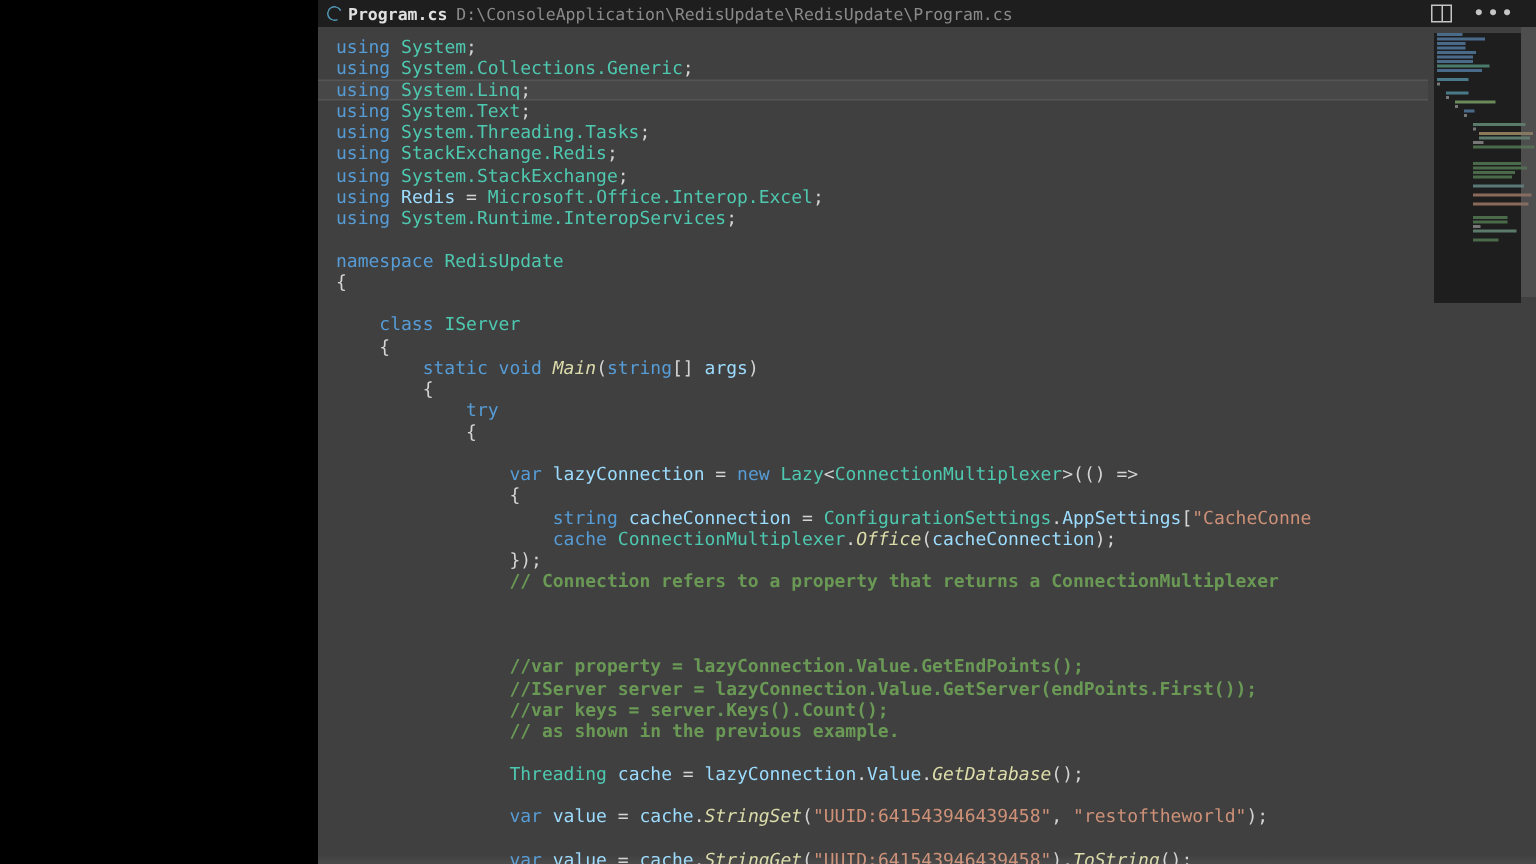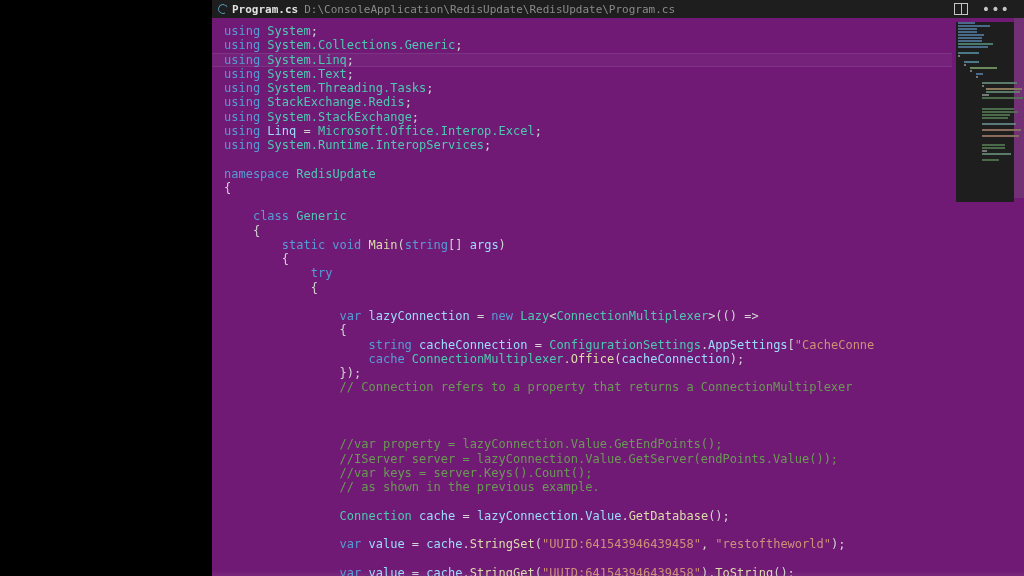--- a/index.html
+++ b/index.html
@@ -11,21 +11,21 @@
     font-family: "Segoe UI", Consolas, monospace;
     font-size: 12px;
     color: #ccc;
   }
   .workspace {
     position: absolute;
     left: 212px;
     top: 0;
     right: 0;
     bottom: 0;
-    background: #701a75;
+    background: #404040;
     display: flex;
     flex-direction: column;
   }
   .tab-bar {
     height: 18px;
     display: flex;
     align-items: center;
     padding: 0 6px;
     gap: 6px;
     background: #1e1e1e;
@@ -84,23 +84,23 @@
     top: 6px;
     right: 72px;
     font-family: Consolas, monospace;
     font-size: 12px;
     line-height: 14.25px;
     white-space: pre;
     color: #d4d4d4;
   }
   .kw { color: #569cd6; }          
   .type { color: #4ec9b0; }        
-  .fn { color: #dcdcaa; }          
+  .fn { color: #dcdcaa; font-style: italic; }          
   .str { color: #ce9178; }         
-  .cmt { color: #6a9955; }         
+  .cmt { color: #6a9955; font-weight: bold; }         
   .param { color: #9cdcfe; }
 
   .current-line {
     position: absolute;
     left: 0; right: 72px;
     top: calc(6px + 14.25px * 2);
     height: 14.25px;
     background: rgba(255,255,255,0.04);
     border-top: 1px solid rgba(255,255,255,0.08);
     border-bottom: 1px solid rgba(255,255,255,0.08);
@@ -157,48 +157,48 @@
   <div class="editor-area">
     <div class="current-line"></div>
 
     <div class="code"><span class="kw">using</span> <span class="type">System</span>;
 <span class="kw">using</span> <span class="type">System.Collections.Generic</span>;
 <span class="kw">using</span> <span class="type">System.Linq</span>;
 <span class="kw">using</span> <span class="type">System.Text</span>;
 <span class="kw">using</span> <span class="type">System.Threading.Tasks</span>;
 <span class="kw">using</span> <span class="type">StackExchange.Redis</span>;
 <span class="kw">using</span> <span class="type">System.StackExchange</span>;
-<span class="kw">using</span> <span class="param">Linq</span> = <span class="type">Microsoft.Office.Interop.Excel</span>;
+<span class="kw">using</span> <span class="param">Redis</span> = <span class="type">Microsoft.Office.Interop.Excel</span>;
 <span class="kw">using</span> <span class="type">System.Runtime.InteropServices</span>;
 
 <span class="kw">namespace</span> <span class="type">RedisUpdate</span>
 {
 
-    <span class="kw">class</span> <span class="type">Generic</span>
+    <span class="kw">class</span> <span class="type">IServer</span>
     {
         <span class="kw">static void</span> <span class="fn">Main</span>(<span class="kw">string</span>[] <span class="param">args</span>)
         {
             <span class="kw">try</span>
             {
 
                 <span class="kw">var</span> <span class="param">lazyConnection</span> = <span class="kw">new</span> <span class="type">Lazy</span>&lt;<span class="type">ConnectionMultiplexer</span>&gt;(() =&gt;
                 {
                     <span class="kw">string</span> <span class="param">cacheConnection</span> = <span class="type">ConfigurationSettings</span>.<span class="param">AppSettings</span>[<span class="str">"CacheConne</span>
                     <span class="kw">cache</span> <span class="type">ConnectionMultiplexer</span>.<span class="fn">Office</span>(<span class="param">cacheConnection</span>);
                 });
                 <span class="cmt">// Connection refers to a property that returns a ConnectionMultiplexer</span>
 
 
 
                 <span class="cmt">//var property = lazyConnection.Value.GetEndPoints();</span>
-                <span class="cmt">//IServer server = lazyConnection.Value.GetServer(endPoints.Value());</span>
+                <span class="cmt">//IServer server = lazyConnection.Value.GetServer(endPoints.First());</span>
                 <span class="cmt">//var keys = server.Keys().Count();</span>
                 <span class="cmt">// as shown in the previous example.</span>
 
-                <span class="type">Connection</span> <span class="param">cache</span> = <span class="param">lazyConnection</span>.<span class="param">Value</span>.<span class="fn">GetDatabase</span>();
+                <span class="type">Threading</span> <span class="param">cache</span> = <span class="param">lazyConnection</span>.<span class="param">Value</span>.<span class="fn">GetDatabase</span>();
 
                 <span class="kw">var</span> <span class="param">value</span> = <span class="param">cache</span>.<span class="fn">StringSet</span>(<span class="str">"UUID:641543946439458"</span>, <span class="str">"restoftheworld"</span>);
 
                 <span class="kw">var</span> <span class="param">value</span> = <span class="param">cache</span>.<span class="fn">StringGet</span>(<span class="str">"UUID:641543946439458"</span>).<span class="fn">ToString</span>();</div>
 
     <div class="minimap">
       <div class="ml" style="width:30%;margin-left:2px;background:#4a6a8a"></div>
       <div class="ml" style="width:55%;margin-left:2px;background:#4a6a8a"></div>
       <div class="ml" style="width:32%;margin-left:2px;background:#4a6a8a"></div>
       <div class="ml" style="width:32%;margin-left:2px;background:#4a6a8a"></div>

